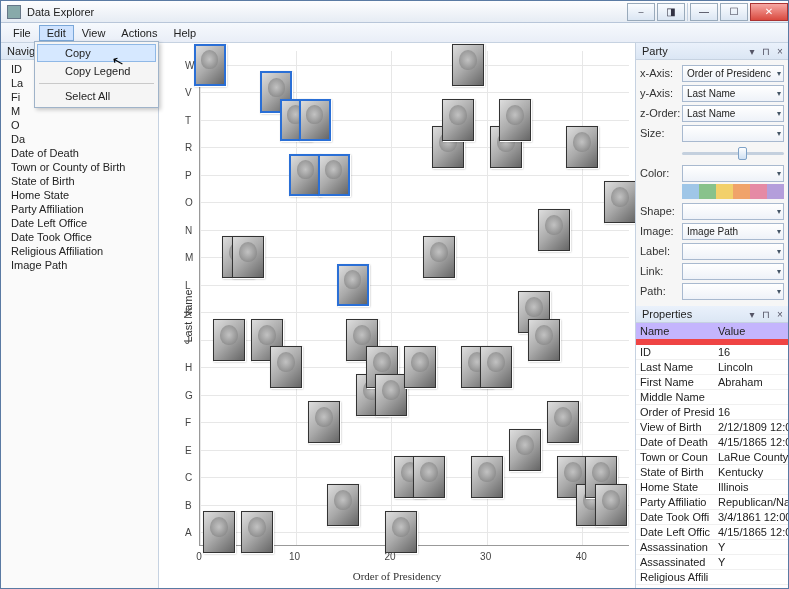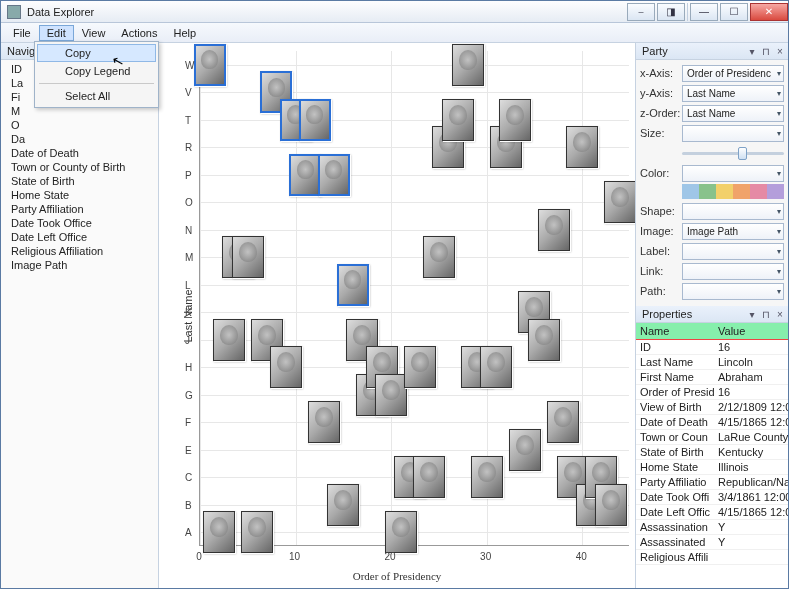--- a/index.html
+++ b/index.html
@@ -161,21 +161,21 @@
   }
   .lcombo .arrow { font-size:8px; color:#456; }
   .slider-row { display:flex; align-items:center; height:18px; margin-bottom:2px; padding-left:42px;}
   .slider-track { flex:1; height:3px; background:#c4d0de; position:relative; border-radius:2px;}
   .slider-thumb { position:absolute; top:-5px; width:9px; height:13px; background:linear-gradient(#fff,#cfe0f2); border:1px solid #7fa2c7; border-radius:2px; }
   .color-bar { margin-left:42px; height:15px; display:flex; margin-bottom:3px; }
   .color-bar span { flex:1; }
   .props-body {
     flex:1; overflow:auto; font-size:11px; background:#fff;
   }
-  .props-head { display:flex; border-bottom:1px solid #ef4444; background:#86efac;}
+  .props-head { display:flex; border-bottom:6px solid #ef4444; background:#c4b5fd;}
   .props-head div { padding:2px 4px; }
   .props-row { display:flex; border-bottom:1px solid #f0f0f0; }
   .props-row div { padding:1px 4px; overflow:hidden; white-space:nowrap; text-overflow:clip;}
   .pname { width:78px; }
   .pval { flex:1; }
 </style>
 </head>
 <body>
 
 <div class="titlebar">
@@ -220,22 +220,22 @@
         <div>La</div>
         <div>Fi</div>
         <div>M</div>
         <div>O</div>
         <div>Da</div>
         <div>Date of Death</div>
         <div>Town or County of Birth</div>
         <div>State of Birth</div>
         <div>Home State</div>
         <div>Party Affiliation</div>
+        <div>Date Left Office</div>
         <div>Date Took Office</div>
-        <div>Date Left Office</div>
         <div>Religious Affiliation</div>
         <div>Image Path</div>
       </div>
   </div>
 
   <div class="chart-area" id="chartArea">
     <div class="plot" id="plot">
         <div class="grid-v" style="left: 0px;"></div>
         <div class="grid-v" style="left: 95.5556px;"></div>
         <div class="grid-v" style="left: 191.111px;"></div>
@@ -447,20 +447,24 @@
           </div>
           <div class="props-row">
             <div class="pname">Last Name</div>
             <div class="pval">Lincoln</div>
           </div>
           <div class="props-row">
             <div class="pname">First Name</div>
             <div class="pval">Abraham</div>
           </div>
           <div class="props-row">
+            <div class="pname">Middle Name</div>
+            <div class="pval"></div>
+          </div>
+          <div class="props-row">
             <div class="pname">Order of Presid</div>
             <div class="pval">16</div>
           </div>
           <div class="props-row">
             <div class="pname">View of Birth</div>
             <div class="pval">2/12/1809 12:0</div>
           </div>
           <div class="props-row">
             <div class="pname">Date of Death</div>
             <div class="pval">4/15/1865 12:0</div>

